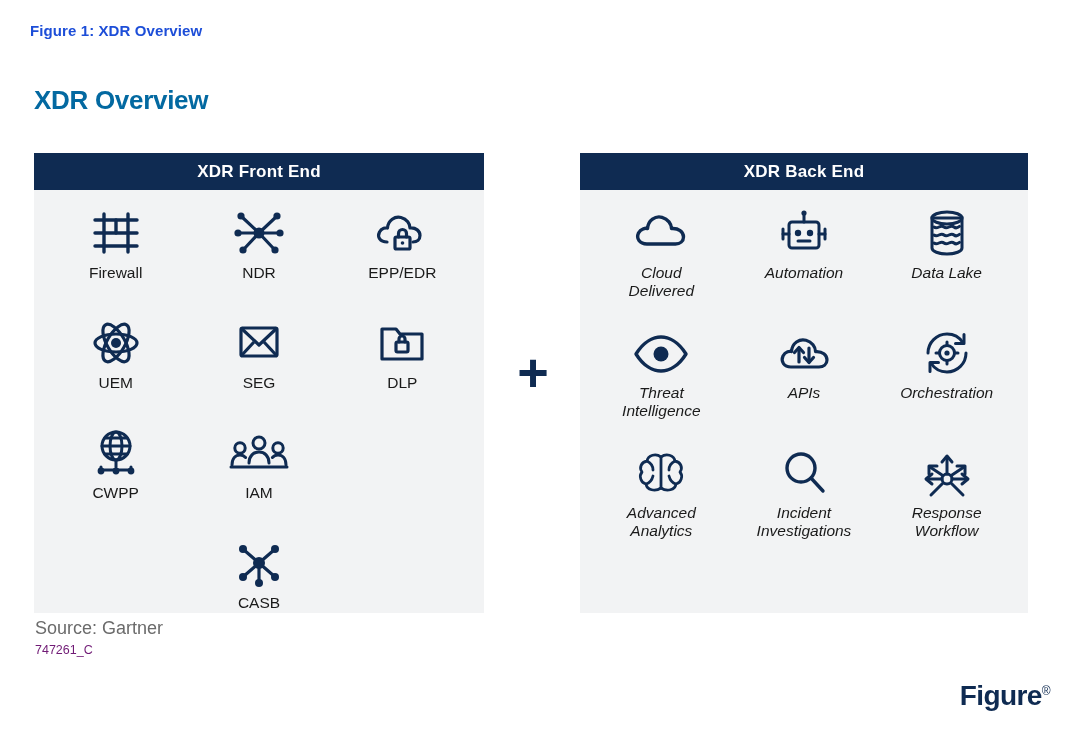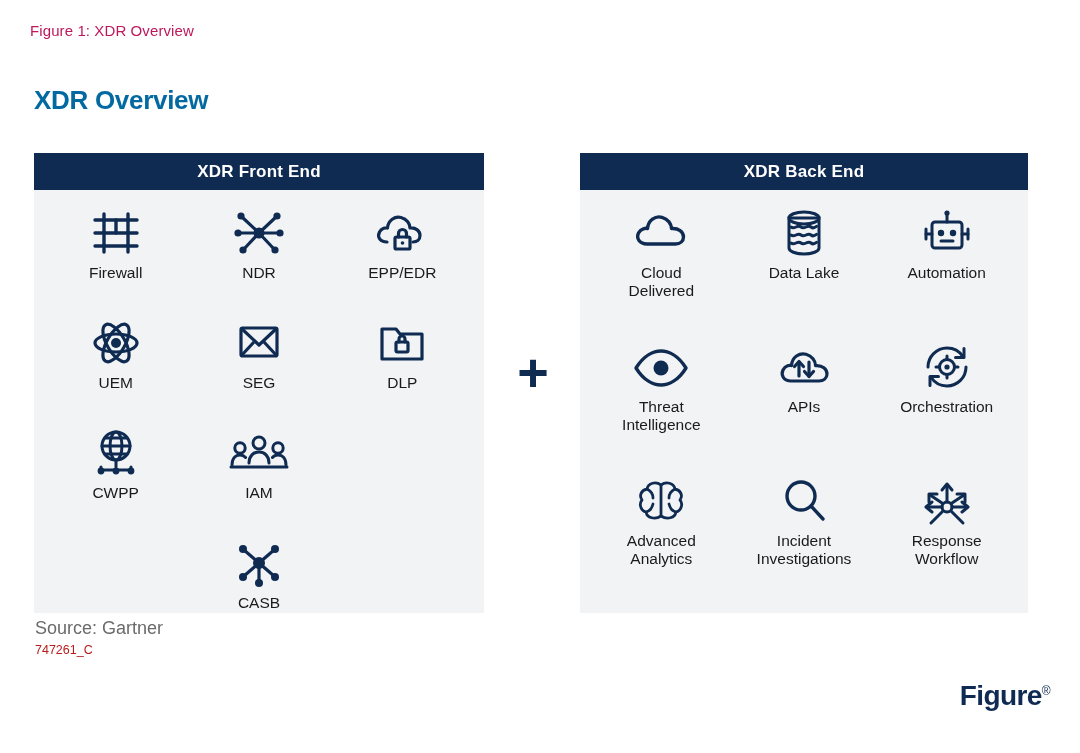--- a/index.html
+++ b/index.html
@@ -13,22 +13,22 @@
     font-family: "Liberation Sans", sans-serif;
     color: #1a1a1a;
     position: relative;
     overflow: hidden;
   }
   .figure-caption {
     position: absolute;
     left: 30px;
     top: 22px;
     font-size: 15px;
-    font-weight: normal;
-    color: #be185d;
+    font-weight: bold;
+    color: #1d4ed8;
     letter-spacing: 0.1px;
   }
   .main-title {
     position: absolute;
     left: 34px;
     top: 85px;
     font-size: 26px;
     font-weight: bold;
     color: #0369a1;
     letter-spacing: -0.3px;
@@ -103,21 +103,21 @@
     left: 35px;
     top: 618px;
     font-size: 18px;
     color: #6b6b6b;
   }
   .docid {
     position: absolute;
     left: 35px;
     top: 643px;
     font-size: 12.5px;
-    color: #b91c1c;
+    color: #701a75;
   }
   .brand {
     position: absolute;
     right: 30px;
     top: 680px;
     font-size: 28px;
     font-weight: bold;
     color: #0f2b52;
     letter-spacing: -0.6px;
   }
@@ -275,61 +275,61 @@
       <span class="label">CASB</span>
     </div>
 
   </div>
 </div>
 
 <div class="plus">+</div>
 
 <div class="panel back">
   <div class="panel-header">XDR Back End</div>
-  <div class="grid" style="row-gap: 30px;">
+  <div class="grid" style="row-gap: 16px; font-style: italic;">
 
     <div class="cell">
       <span class="icon">
         <svg width="56" height="50" viewBox="0 0 56 50" fill="none" stroke="#0f2b52" stroke-width="3.4" stroke-linecap="round" stroke-linejoin="round">
           <path d="M14 35 C6.5 35 3 29.5 5.5 24 C7.8 19.2 13 19 14.5 19.6 C15 11 22.5 6.5 29 8.3 C35 10 38.5 15 38.5 19.6 C45.5 19 50.5 23 50.5 28 C50.5 32.2 47 35 42.5 35 Z"></path>
         </svg>
       </span>
       <span class="label">Cloud
 Delivered</span>
-    </div>
-
-    <div class="cell">
-      <span class="icon">
-        <svg width="50" height="52" viewBox="0 0 50 52" fill="none" stroke="#0f2b52" stroke-width="3" stroke-linecap="round">
-          <path d="M10 10 h30 v30 a15 6 0 0 1 -30 0 z"></path>
-          <ellipse cx="25" cy="10" rx="15" ry="6"></ellipse>
-          <path d="M12 19 c3.5 3 6.5-3 10 0 c3.5 3 6.5-3 10 0 c2 1.7 4 0.6 5.5-0.6"></path>
-          <path d="M12 27 c3.5 3 6.5-3 10 0 c3.5 3 6.5-3 10 0 c2 1.7 4 0.6 5.5-0.6"></path>
-          <path d="M12 35 c3.5 3 6.5-3 10 0 c3.5 3 6.5-3 10 0 c2 1.7 4 0.6 5.5-0.6"></path>
-        </svg>
-      </span>
-      <span class="label">Data Lake</span>
     </div>
 
     <div class="cell">
       <span class="icon">
         <svg width="54" height="50" viewBox="0 0 54 50" fill="none" stroke="#0f2b52" stroke-width="3" stroke-linecap="round" stroke-linejoin="round">
           <rect x="12" y="13" width="30" height="26" rx="3"></rect>
           <line x1="27" y1="13" x2="27" y2="6"></line>
           <circle cx="27" cy="4" r="2.6" fill="#0f2b52" stroke="none"></circle>
           <circle cx="21" cy="24" r="3.2" fill="#0f2b52" stroke="none"></circle>
           <circle cx="33" cy="24" r="3.2" fill="#0f2b52" stroke="none"></circle>
           <line x1="21" y1="32" x2="33" y2="32"></line>
           <line x1="6" y1="20" x2="6" y2="30"></line>
           <line x1="48" y1="20" x2="48" y2="30"></line>
           <line x1="12" y1="25" x2="6" y2="25"></line>
           <line x1="42" y1="25" x2="48" y2="25"></line>
         </svg>
       </span>
       <span class="label">Automation</span>
+    </div>
+
+    <div class="cell">
+      <span class="icon">
+        <svg width="50" height="52" viewBox="0 0 50 52" fill="none" stroke="#0f2b52" stroke-width="3" stroke-linecap="round">
+          <path d="M10 10 h30 v30 a15 6 0 0 1 -30 0 z"></path>
+          <ellipse cx="25" cy="10" rx="15" ry="6"></ellipse>
+          <path d="M12 19 c3.5 3 6.5-3 10 0 c3.5 3 6.5-3 10 0 c2 1.7 4 0.6 5.5-0.6"></path>
+          <path d="M12 27 c3.5 3 6.5-3 10 0 c3.5 3 6.5-3 10 0 c2 1.7 4 0.6 5.5-0.6"></path>
+          <path d="M12 35 c3.5 3 6.5-3 10 0 c3.5 3 6.5-3 10 0 c2 1.7 4 0.6 5.5-0.6"></path>
+        </svg>
+      </span>
+      <span class="label">Data Lake</span>
     </div>
 
     <div class="cell">
       <span class="icon">
         <svg width="58" height="46" viewBox="0 0 58 46" fill="none" stroke="#0f2b52" stroke-width="3.4" stroke-linecap="round" stroke-linejoin="round">
           <path d="M4 23 C12 10 22 6 29 6 C36 6 46 10 54 23 C46 36 36 40 29 40 C22 40 12 36 4 23 Z"></path>
           <circle cx="29" cy="23" r="7.5" fill="#0f2b52" stroke="none"></circle>
         </svg>
       </span>
       <span class="label">Threat

